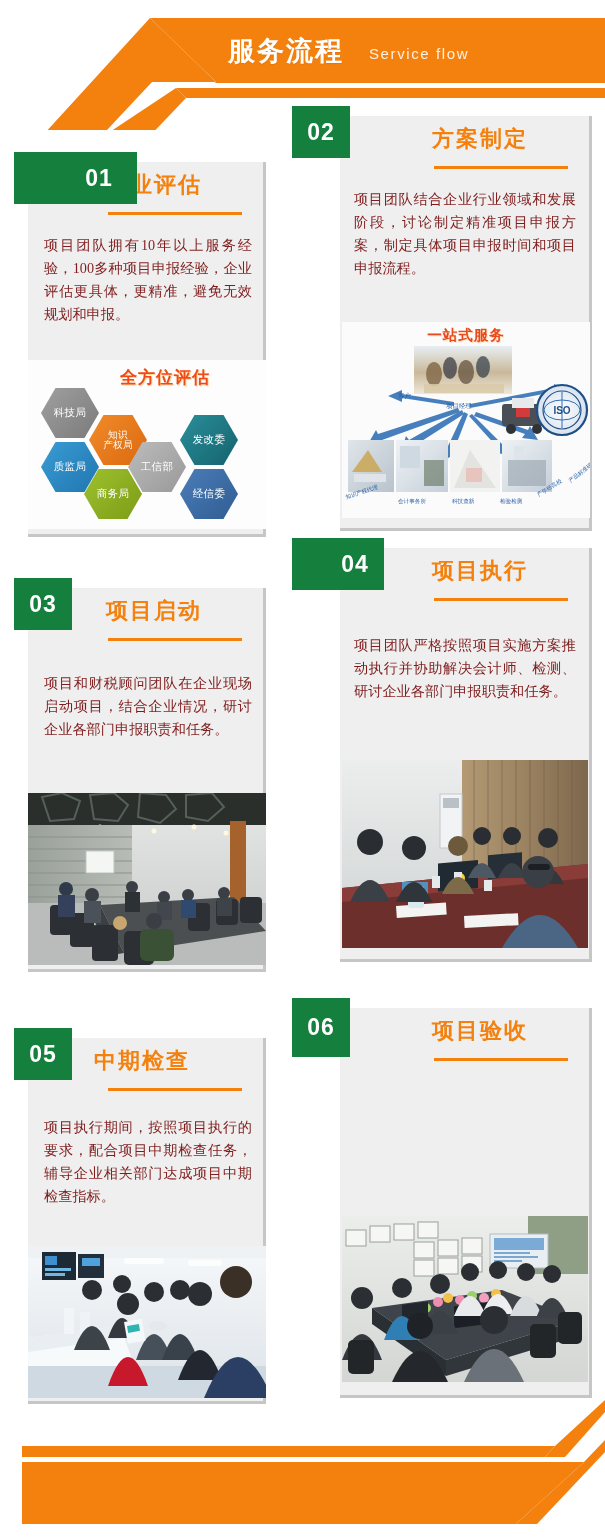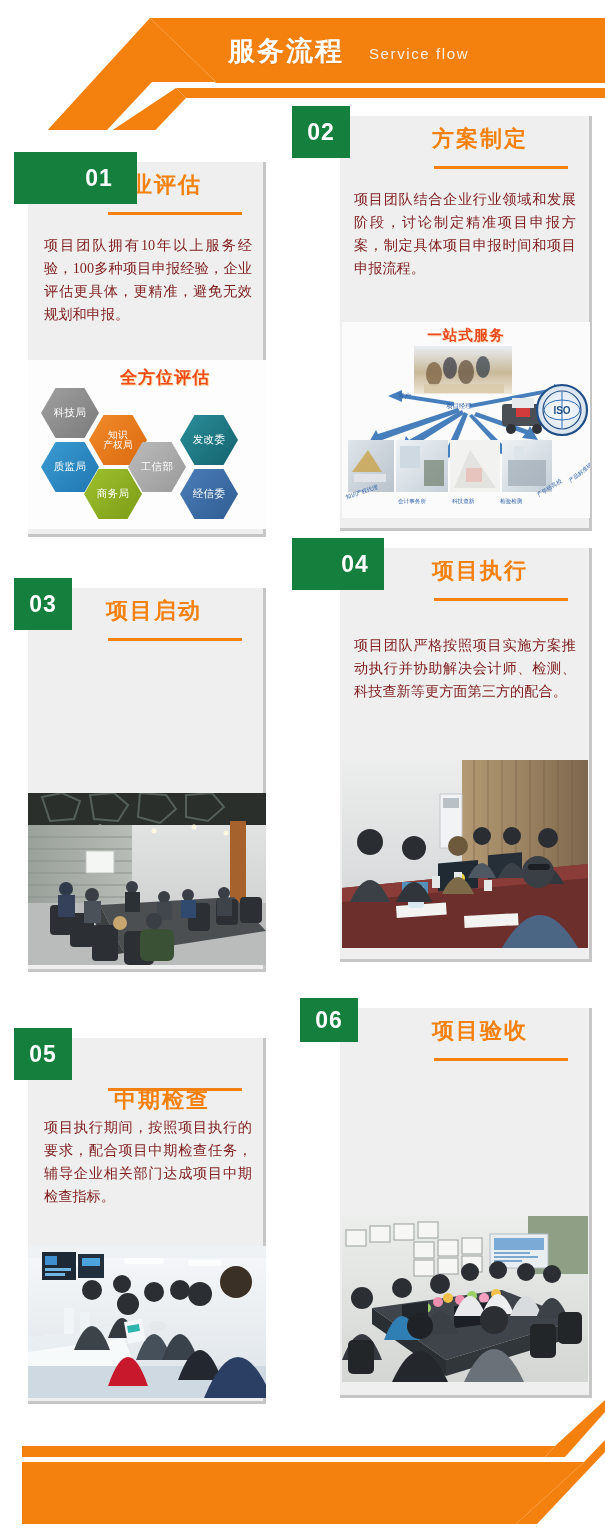--- a/index.html
+++ b/index.html
@@ -224,20 +224,21 @@
       <div class="oss-leaf" style="left:196px;top:170px;transform:rotate(-32deg);transform-origin:left center;">产学研高校</div>
       <div class="oss-leaf" style="left:228px;top:156px;transform:rotate(-38deg);transform-origin:left center;">产品标准研究</div>
     </div>
   </div>
 
   <div class="card" style="left:14px;top:578px;width:252px;height:394px;">
     <div class="card-body" style="left:14px;top:10px;width:238px;height:384px;"></div>
     <div class="badge" style="left:0px;top:0px;width:58px;height:52px;">03</div>
     <div class="card-title" style="left:92px;top:22px;">项目启动</div>
     <div class="title-rule" style="left:94px;top:60px;width:134px;"></div>
+    <div class="card-desc" style="left:30px;top:94px;width:208px;">项目和财税顾问团队在企业现场启动项目，结合企业情况，研讨企业各部门申报职责和任务。</div>
 
     <div class="photo" style="left:14px;top:215px;width:238px;height:172px;">
       <svg width="238" height="172" viewBox="0 0 238 172">
         <defs>
           <linearGradient id="wallC" x1="0" y1="0" x2="0" y2="1">
             <stop offset="0%" stop-color="#e7e9e8"></stop>
               <stop offset="100%" stop-color="#c6c9c7"></stop>
           </linearGradient>
           <linearGradient id="brickC" x1="0" y1="0" x2="1" y2="0">
             <stop offset="0%" stop-color="#9aa09a"></stop>
@@ -301,21 +302,21 @@
         </g>
       </svg>
     </div>
   </div>
 
   <div class="card" style="left:292px;top:538px;width:300px;height:424px;">
     <div class="card-body" style="left:48px;top:10px;width:252px;height:414px;"></div>
     <div class="badge" style="left:0px;top:0px;width:58px;height:52px;padding-left:34px;">04</div>
     <div class="card-title" style="left:140px;top:22px;">项目执行</div>
     <div class="title-rule" style="left:142px;top:60px;width:134px;"></div>
-    <div class="card-desc" style="left:62px;top:96px;width:222px;">项目团队严格按照项目实施方案推动执行并协助解决会计师、检测、科技查新等更方面第三方的配合。</div>
+    <div class="card-desc" style="left:62px;top:96px;width:222px;">项目团队严格按照项目实施方案推动执行并协助解决会计师、检测、研讨企业各部门申报职责和任务。</div>
 
     <div class="photo" style="left:50px;top:222px;width:246px;height:188px;">
       <svg width="246" height="188" viewBox="0 0 246 188">
         <defs>
           <linearGradient id="wallM" x1="0" y1="0" x2="0" y2="1">
             <stop offset="0%" stop-color="#eceeee"></stop>
               <stop offset="100%" stop-color="#cfd2d2"></stop>
           </linearGradient>
           <linearGradient id="curtM" x1="0" y1="0" x2="1" y2="0">
             <stop offset="0%" stop-color="#b39a74"></stop>
@@ -371,21 +372,21 @@
             <path d="M160 188 q38 -66 76 0 z" fill="#4a6684"></path>
           <rect x="186" y="104" width="22" height="6" rx="3" fill="#1c1f23"></rect>
         </g>
       </svg>
     </div>
   </div>
 
   <div class="card" style="left:14px;top:1028px;width:252px;height:376px;">
     <div class="card-body" style="left:14px;top:10px;width:238px;height:366px;"></div>
     <div class="badge" style="left:0px;top:0px;width:58px;height:52px;">05</div>
-    <div class="card-title" style="left:100px;top:22px;margin-top:39px;">中期检查</div>
+    <div class="card-title" style="left:80px;top:22px;">中期检查</div>
     <div class="title-rule" style="left:94px;top:60px;width:134px;"></div>
     <div class="card-desc" style="left:30px;top:88px;width:208px;">项目执行期间，按照项目执行的要求，配合项目中期检查任务，辅导企业相关部门达成项目中期检查指标。</div>
 
     <div class="photo" style="left:14px;top:218px;width:238px;height:152px;">
       <svg width="238" height="152" viewBox="0 0 238 152">
         <defs>
           <linearGradient id="showG" x1="0" y1="0" x2="0" y2="1">
             <stop offset="0%" stop-color="#f6f8fa"></stop>
               <stop offset="100%" stop-color="#dde3e8"></stop>
           </linearGradient>
@@ -429,21 +430,21 @@
           <ellipse cx="130" cy="80" rx="9" ry="5" fill="#e5e9ec"></ellipse>
         </g>
         <rect x="96" y="76" width="18" height="22" fill="#f5f8fa" transform="rotate(-10 96 76)"></rect>
         <rect x="99" y="80" width="12" height="7" fill="#2fb5b0" transform="rotate(-10 99 80)"></rect>
       </svg>
     </div>
   </div>
 
   <div class="card" style="left:292px;top:998px;width:300px;height:400px;">
     <div class="card-body" style="left:48px;top:10px;width:252px;height:390px;"></div>
-    <div class="badge" style="left:8px;top:0px;width:58px;height:44px;">06</div>
+    <div class="badge" style="left:0px;top:0px;width:58px;height:59px;">06</div>
     <div class="card-title" style="left:140px;top:22px;">项目验收</div>
     <div class="title-rule" style="left:142px;top:60px;width:134px;"></div>
 
     <div class="photo" style="left:50px;top:218px;width:246px;height:166px;">
       <svg width="246" height="166" viewBox="0 0 246 166">
         <defs>
           <linearGradient id="wallA" x1="0" y1="0" x2="0" y2="1">
             <stop offset="0%" stop-color="#eceeec"></stop>
               <stop offset="100%" stop-color="#d3d6d2"></stop>
           </linearGradient>

